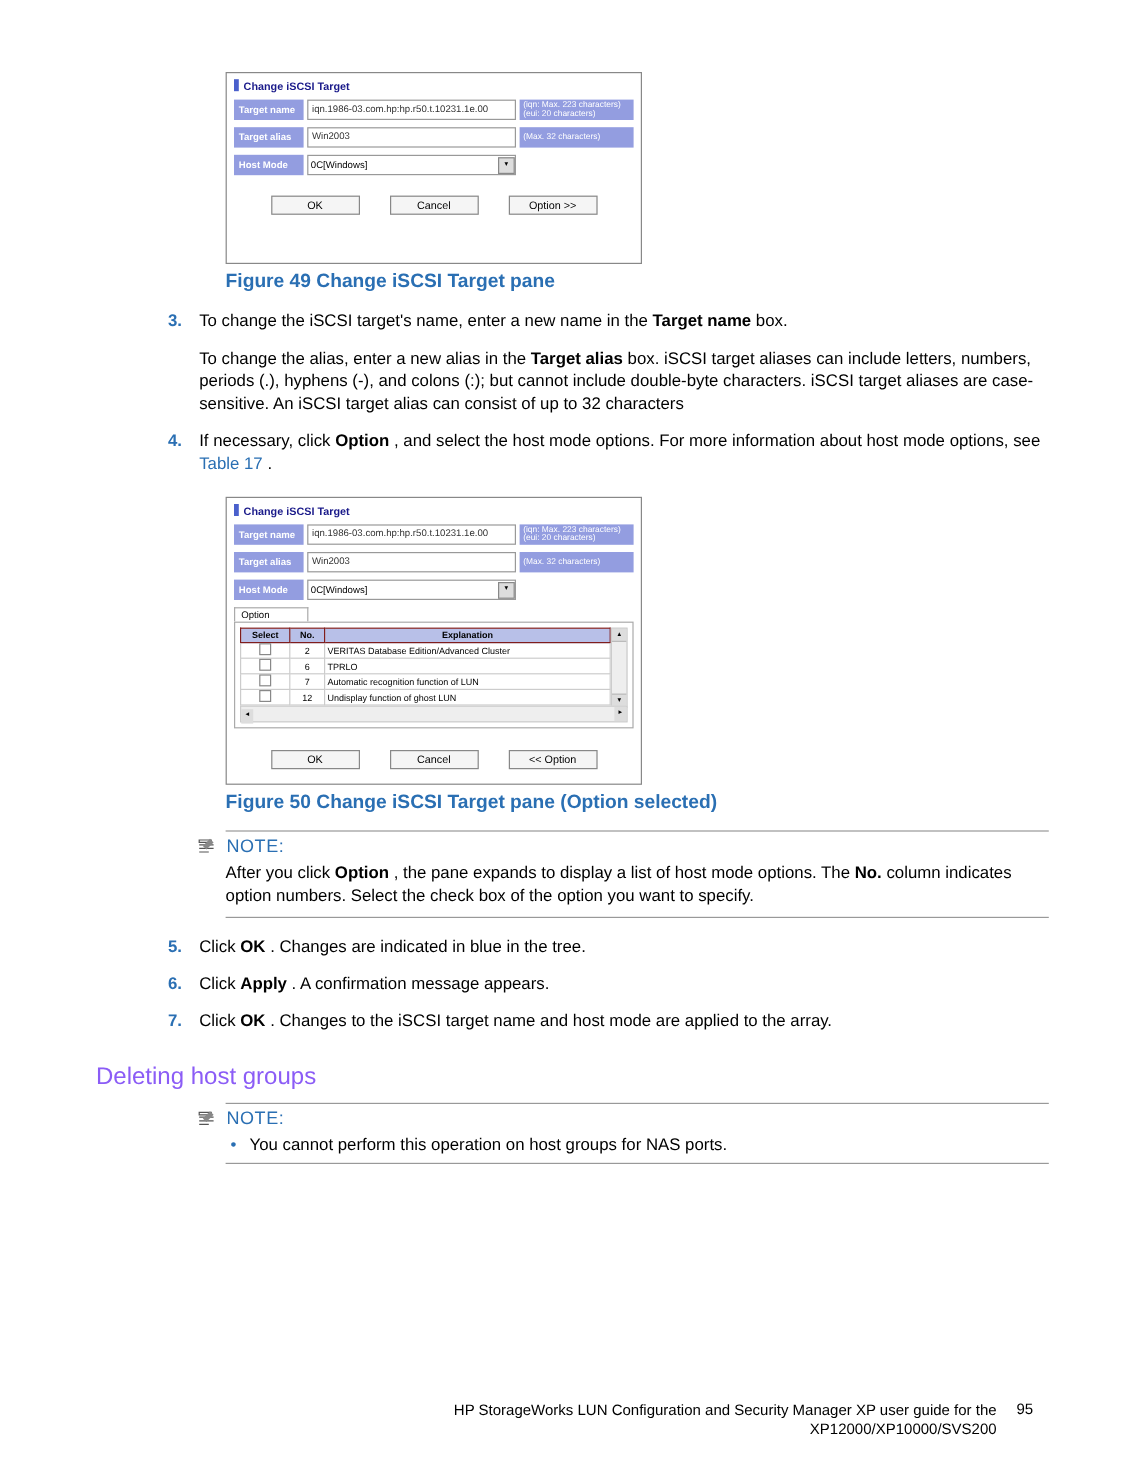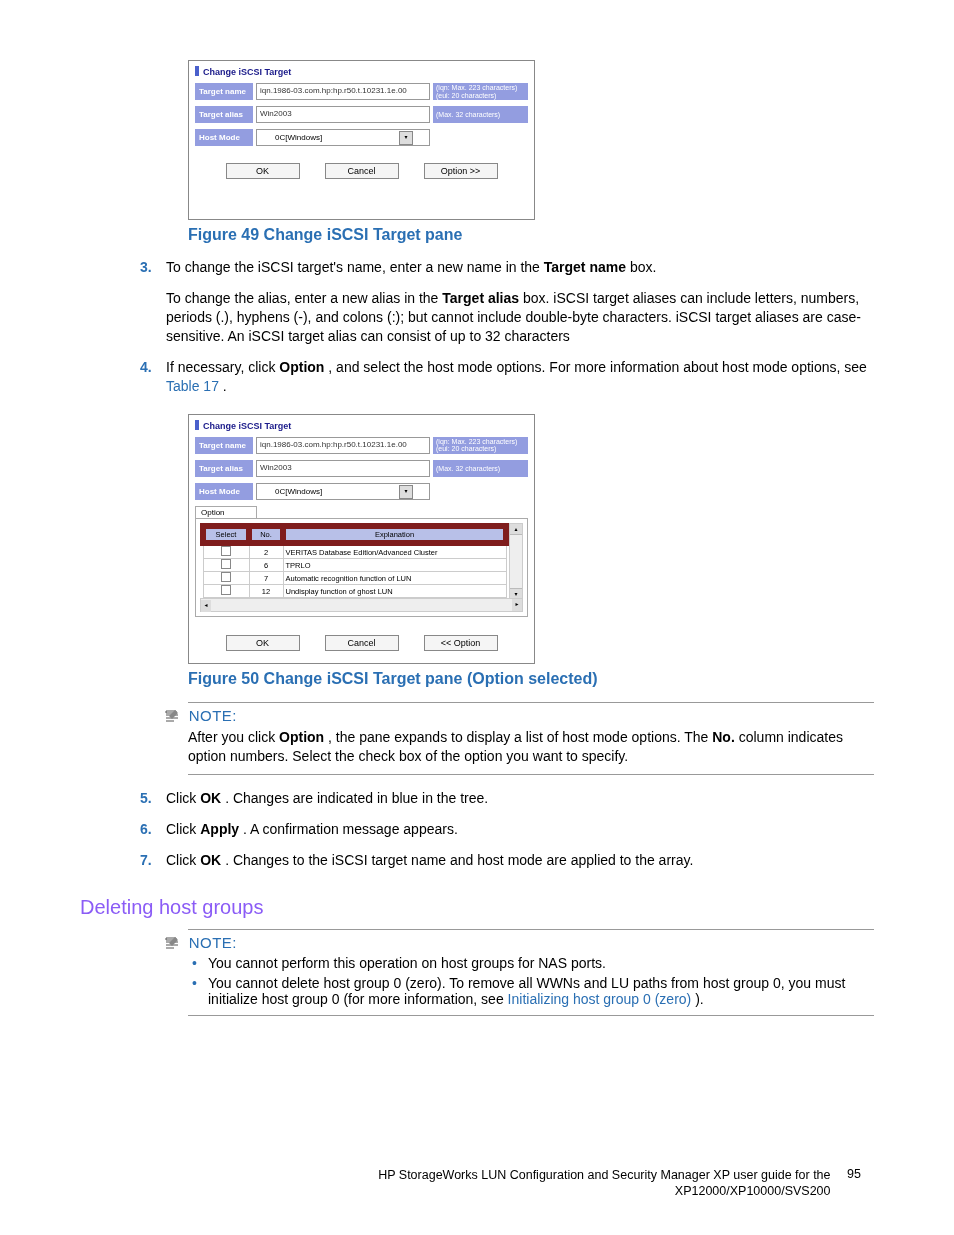--- a/index.html
+++ b/index.html
@@ -82,21 +82,21 @@
     flex-direction: column;
     justify-content: center;
   }
   .pane-select-wrap {
     flex: 1;
     display: flex;
     background: #fff;
     border: 1px solid #999;
     margin: 0 3px;
     align-items: center;
-    padding: 0 16px;
+    padding: 0 0;
   }
   .pane-select-text { flex:1; font-size:8px; padding:1px 2px;}
   .pane-select-btn { width:12px; height:12px; background:#ddd; border:1px solid #888; font-size:6px; text-align:center; line-height:10px;}
   .pane-buttons {
     display: flex;
     justify-content: center;
     gap: 25px;
     padding: 14px 0 12px 0;
   }
   .pane-btn {
@@ -122,23 +122,23 @@
     padding: 4px;
     position: relative;
   }
   .option-table {
     width: 100%;
     border-collapse: collapse;
     font-size: 7.5px;
   }
   .option-table th {
     background: #b8c0e8;
-    border: 6px solid #7f1d1d;
+    border: 1px solid #7f1d1d;
     padding: 1px 2px;
-    font-weight: normal;
+    font-weight: bold;
     color: #000;
     font-size: 7.5px;
   }
   .option-table td {
     border: 1px solid #ccc;
     padding: 0px 2px;
     font-size: 7.5px;
   }
   .option-check { text-align:center; }
   .option-check-box { display:inline-block; width:8px; height:8px; border:1px solid #888; background:#fff;}
@@ -402,25 +402,20 @@
             <path d="M2 2 h10 v2 h-10 z M2 6 h12 M2 9 h12 M2 12 h8" stroke="#555" stroke-width="1" fill="none"></path>
             <path d="M11 1 l3 3 l-6 6 l-3 -3 z" fill="#888"></path>
           </svg>
       </span>
       <span>NOTE:</span>
     </div>
     <ul class="note-ul">
       <li>
         <span>You cannot perform this operation on host groups for NAS ports.</span>
       </li>
-      <li>
-        <span>You cannot delete host group 0 (zero). To remove all WWNs and LU paths from host group 0, you must initialize host group 0 (for more information, see </span>
-        <a class="xref">Initializing host group 0 (zero)</a>
-        <span>).</span>
-      </li>
     </ul>
     <hr class="note-hr-bot">
   </div>
 
 </div>
 
 <div class="footer">
   <span class="txt">
     <span>HP StorageWorks LUN Configuration and Security Manager XP user guide for the</span><br>
     <span>XP12000/XP10000/SVS200</span>

